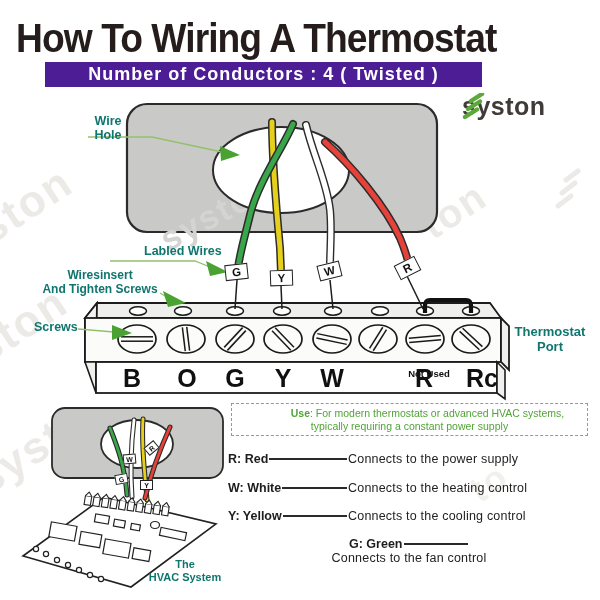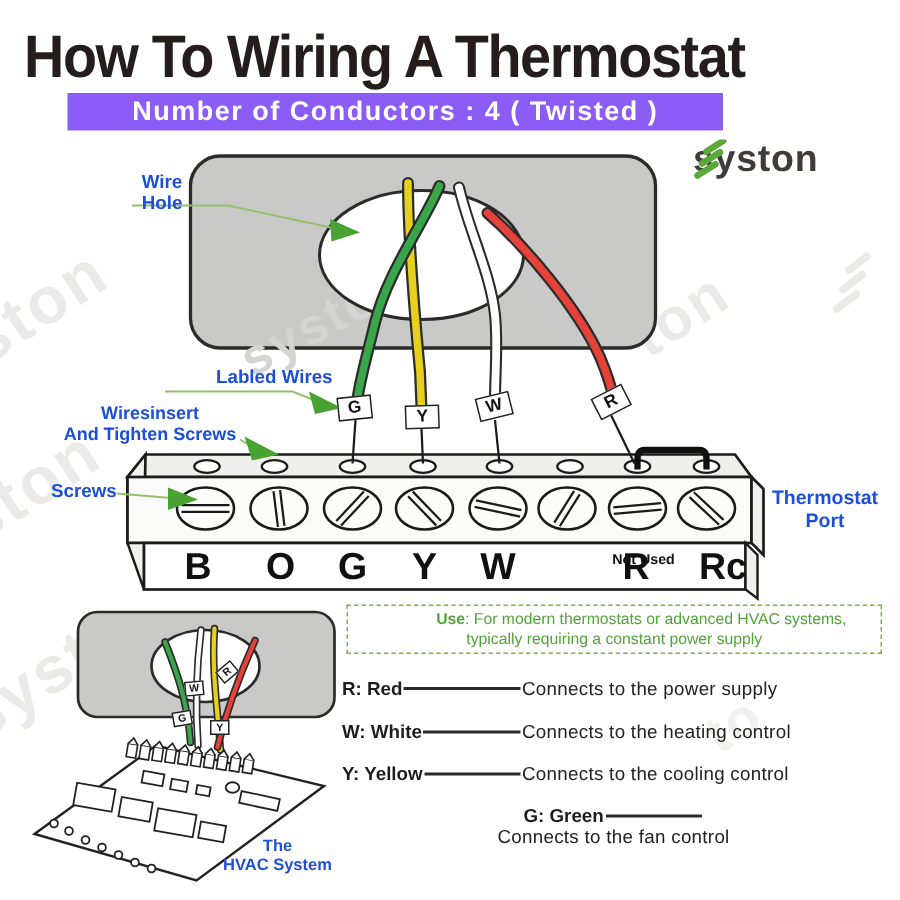--- a/index.html
+++ b/index.html
@@ -2,26 +2,26 @@
 <html><head>
 <meta charset="utf-8">
 <style>
   html,body{margin:0;padding:0;}
   .canvas{position:relative;width:600px;height:600px;background:#ffffff;overflow:hidden;
           font-family:"Liberation Sans",sans-serif;}
   .wm{position:absolute;font-weight:bold;color:#eceae7;letter-spacing:2px;
       transform:rotate(-33deg);white-space:nowrap;}
   .page-title{position:absolute;left:16px;top:16px;font-size:40px;font-weight:bold;
       color:#241d1b;letter-spacing:-1px;transform:scaleX(.93);transform-origin:0 0;white-space:nowrap;}
-  .banner{position:absolute;left:45px;top:62px;width:437px;height:25px;background:#8b5cf6;
+  .banner{position:absolute;left:45px;top:62px;width:437px;height:25px;background:#4c1d95;
       color:#ffffff;font-size:18px;font-weight:bold;letter-spacing:1px;display:flex;
       align-items:center;justify-content:center;white-space:nowrap;}
   .logo{position:absolute;left:462px;top:93px;display:flex;align-items:center;}
   .logo-text{font-size:25px;font-weight:bold;color:#403b39;letter-spacing:.5px;line-height:26px;}
-  .glabel{position:absolute;color:#1d4ed8;font-weight:bold;font-size:12.5px;line-height:13.5px;
+  .glabel{position:absolute;color:#0f766e;font-weight:bold;font-size:12.5px;line-height:13.5px;
       text-align:center;white-space:nowrap;}
   .tag{position:absolute;width:23px;height:16px;box-sizing:border-box;background:#fff;
       border:1.7px solid #222;display:flex;align-items:center;justify-content:center;
       font-size:11.5px;font-weight:bold;color:#111;}
   .tag-sm{position:absolute;width:13px;height:10px;box-sizing:border-box;background:#fff;
       border:1.1px solid #222;display:flex;align-items:center;justify-content:center;
       font-size:7px;font-weight:bold;color:#111;}
   .tlabel{position:absolute;top:364px;width:44px;text-align:center;font-size:25px;
       font-weight:bold;color:#101010;}
   .tlabel.small{font-size:9.5px;line-height:10px;top:369px;margin-left:48px;}

